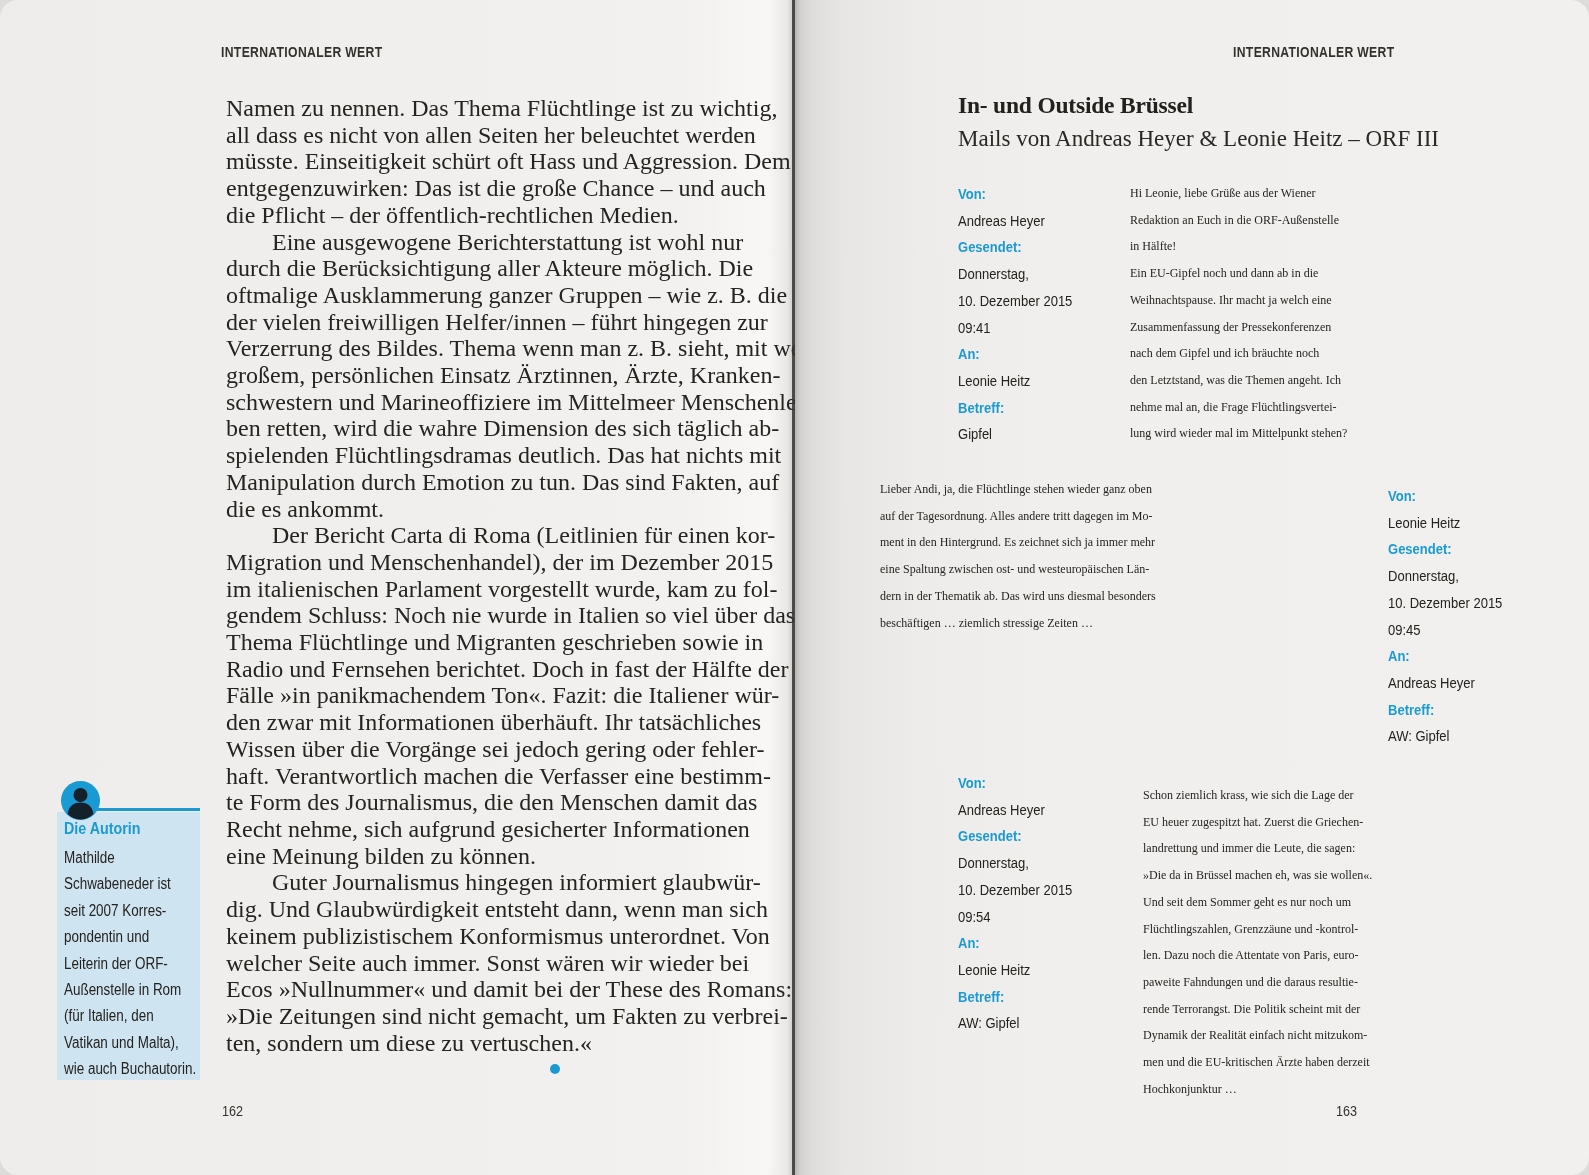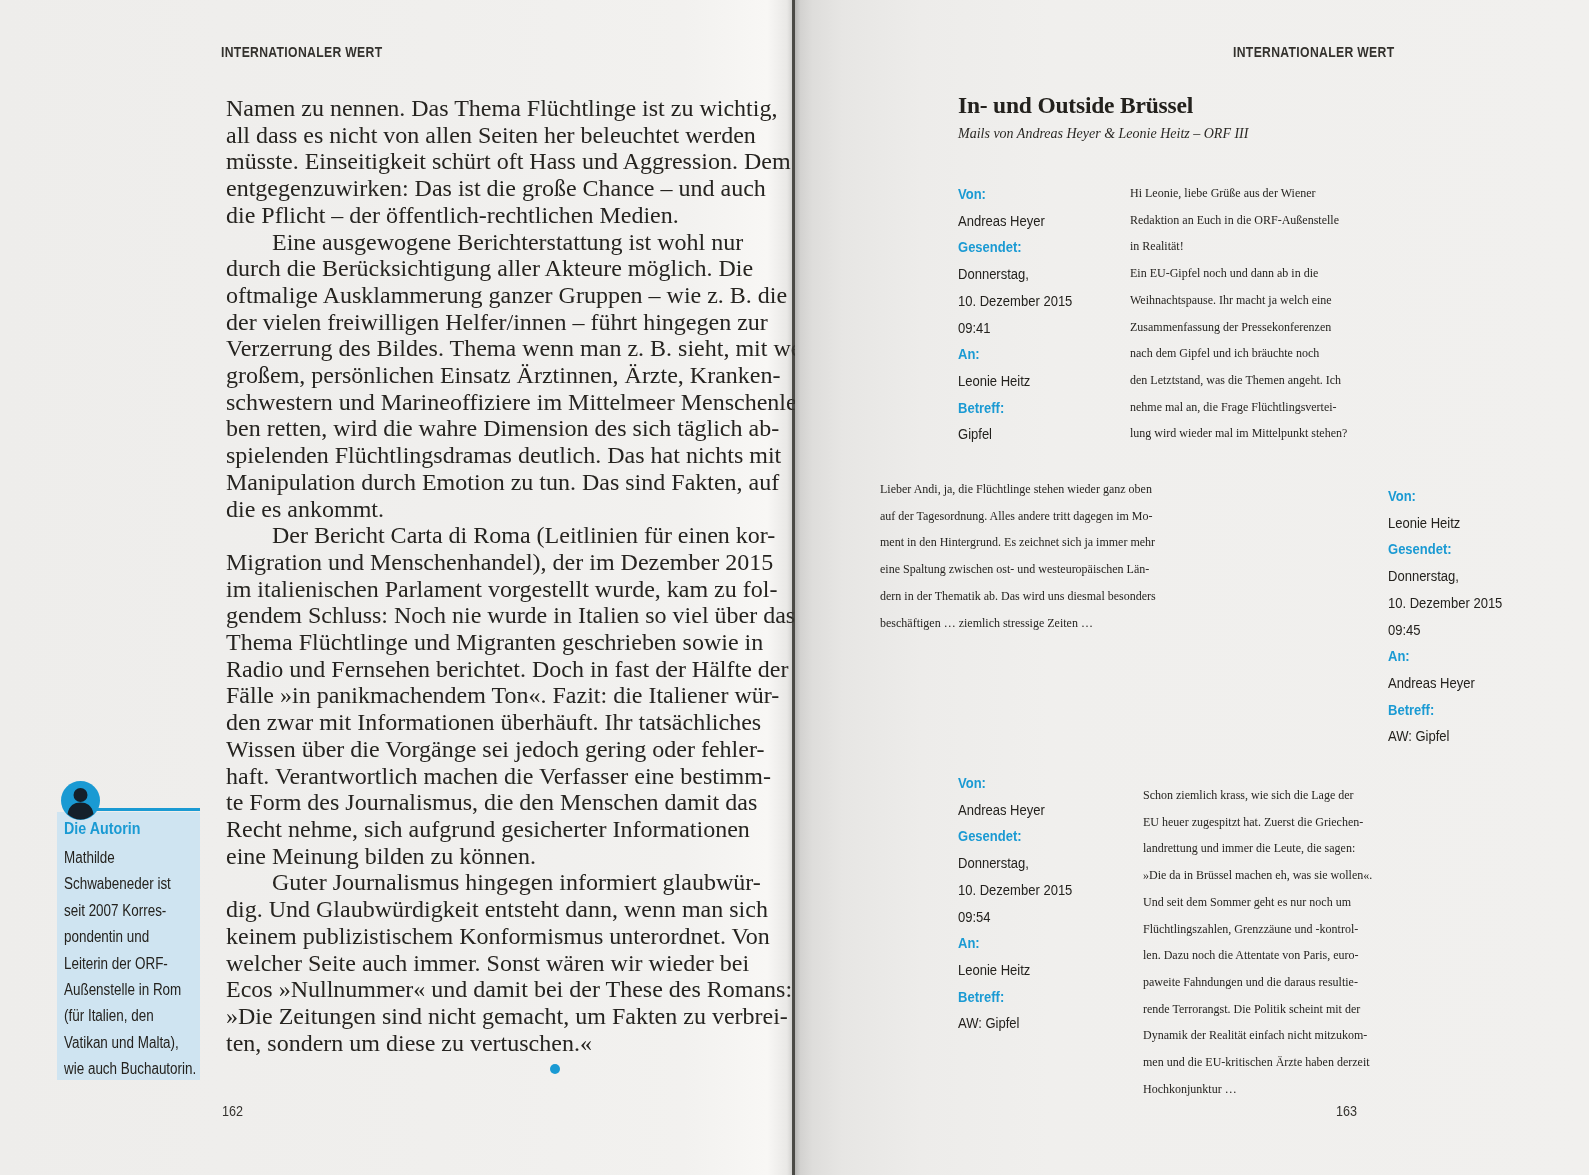--- a/index.html
+++ b/index.html
@@ -1,17 +1,17 @@
 <!DOCTYPE html>
 <html><head>
 <meta charset="utf-8">
 <style>
   html,body{margin:0;padding:0;background:#dddcda;}
   #spread{position:relative;width:1589px;height:1175px;overflow:hidden;
-          font-family:"Liberation Serif","DejaVu Serif",serif;color:#262420;}
+          font-family:"Liberation Serif","DejaVu Serif",serif;color:#262420;border-radius:18px;}
   .page{position:absolute;top:0;height:1175px;}
   #page-left{left:0;width:795px;
     background:linear-gradient(90deg,#eeedeb 0%,#f0efed 55%,#f2f1ef 86%,#f8f7f5 96.5%,#e9e8e6 99%,#c7c6c4 100%);}
   #page-right{left:795px;width:794px;
     background:linear-gradient(90deg,#b7b6b4 0%,#d3d2d0 0.7%,#dedddb 2.2%,#e7e6e4 6%,#edecea 16%,#f0efed 32%,#f1f0ee 100%);}
   #gutter{position:absolute;left:792px;top:0;width:3px;height:1175px;background:#35342f;opacity:.85;filter:blur(.4px);}
 
   .cond{transform:scaleX(.84);transform-origin:0 0;}
 
   .running-header{position:absolute;font-family:"Liberation Sans",sans-serif;
@@ -34,21 +34,21 @@
     font-weight:bold;font-size:17px;line-height:24px;white-space:nowrap;}
   #author-lines{position:absolute;left:64px;top:845px;width:160px;
     font-family:"Liberation Sans",sans-serif;font-size:16px;line-height:26.4px;color:#24221e;}
   #author-lines .line{white-space:nowrap;}
 
   #end-dot{position:absolute;left:550px;top:1064px;width:10px;height:10px;border-radius:50%;}
 
   
   #article-title{position:absolute;left:163px;top:92px;font-size:23.5px;font-weight:bold;
     letter-spacing:-.2px;white-space:nowrap;color:#23211d;}
-  #article-subtitle{position:absolute;left:163px;top:126px;font-size:14px;font-style:italic;
+  #article-subtitle{position:absolute;left:163px;top:126px;font-size:23px;
     white-space:nowrap;color:#2a2824;}
 
   .email-body{position:absolute;font-size:12px;line-height:26.7px;color:#262420;}
   .email-body .line{white-space:nowrap;}
   .meta{position:absolute;font-family:"Liberation Sans",sans-serif;font-size:15.5px;
     line-height:26.7px;width:190px;}
   .meta .meta-label{font-weight:bold;}
   .meta .meta-value{color:#24221e;}
   .meta .line{white-space:nowrap;}
 </style>
@@ -154,21 +154,21 @@
           <div class="line">Leonie Heitz</div>
         </div>
       <div class="meta-label" style="color: rgb(26, 154, 211);">Betreff:</div>
       <div class="meta-value">
           <div class="line">Gipfel</div>
         </div>
     </div>
     <div class="email-body" style="left:335px;top:180px;width:400px;">
         <div class="line">Hi Leonie, liebe Grüße aus der Wiener</div>
         <div class="line">Redaktion an Euch in die ORF-Außenstelle</div>
-        <div class="line">in Realität!</div>
+        <div class="line">in Hälfte!</div>
         <div class="line">Ein EU-Gipfel noch und dann ab in die</div>
         <div class="line">Weihnachtspause. Ihr macht ja welch eine</div>
         <div class="line">Zusammenfassung der Pressekonferenzen</div>
         <div class="line">nach dem Gipfel und ich bräuchte noch</div>
         <div class="line">den Letztstand, was die Themen angeht. Ich</div>
         <div class="line">nehme mal an, die Frage Flüchtlingsvertei-</div>
         <div class="line">lung wird wieder mal im Mittelpunkt stehen?</div>
       </div>
 
     <div class="email-body" style="left:85px;top:476px;width:485px;">

